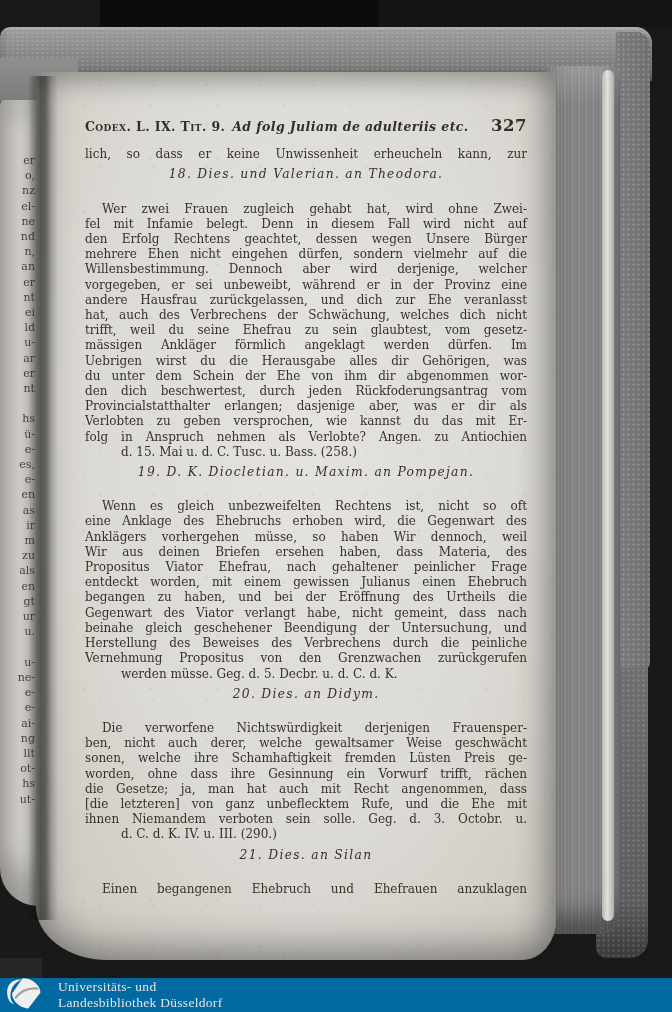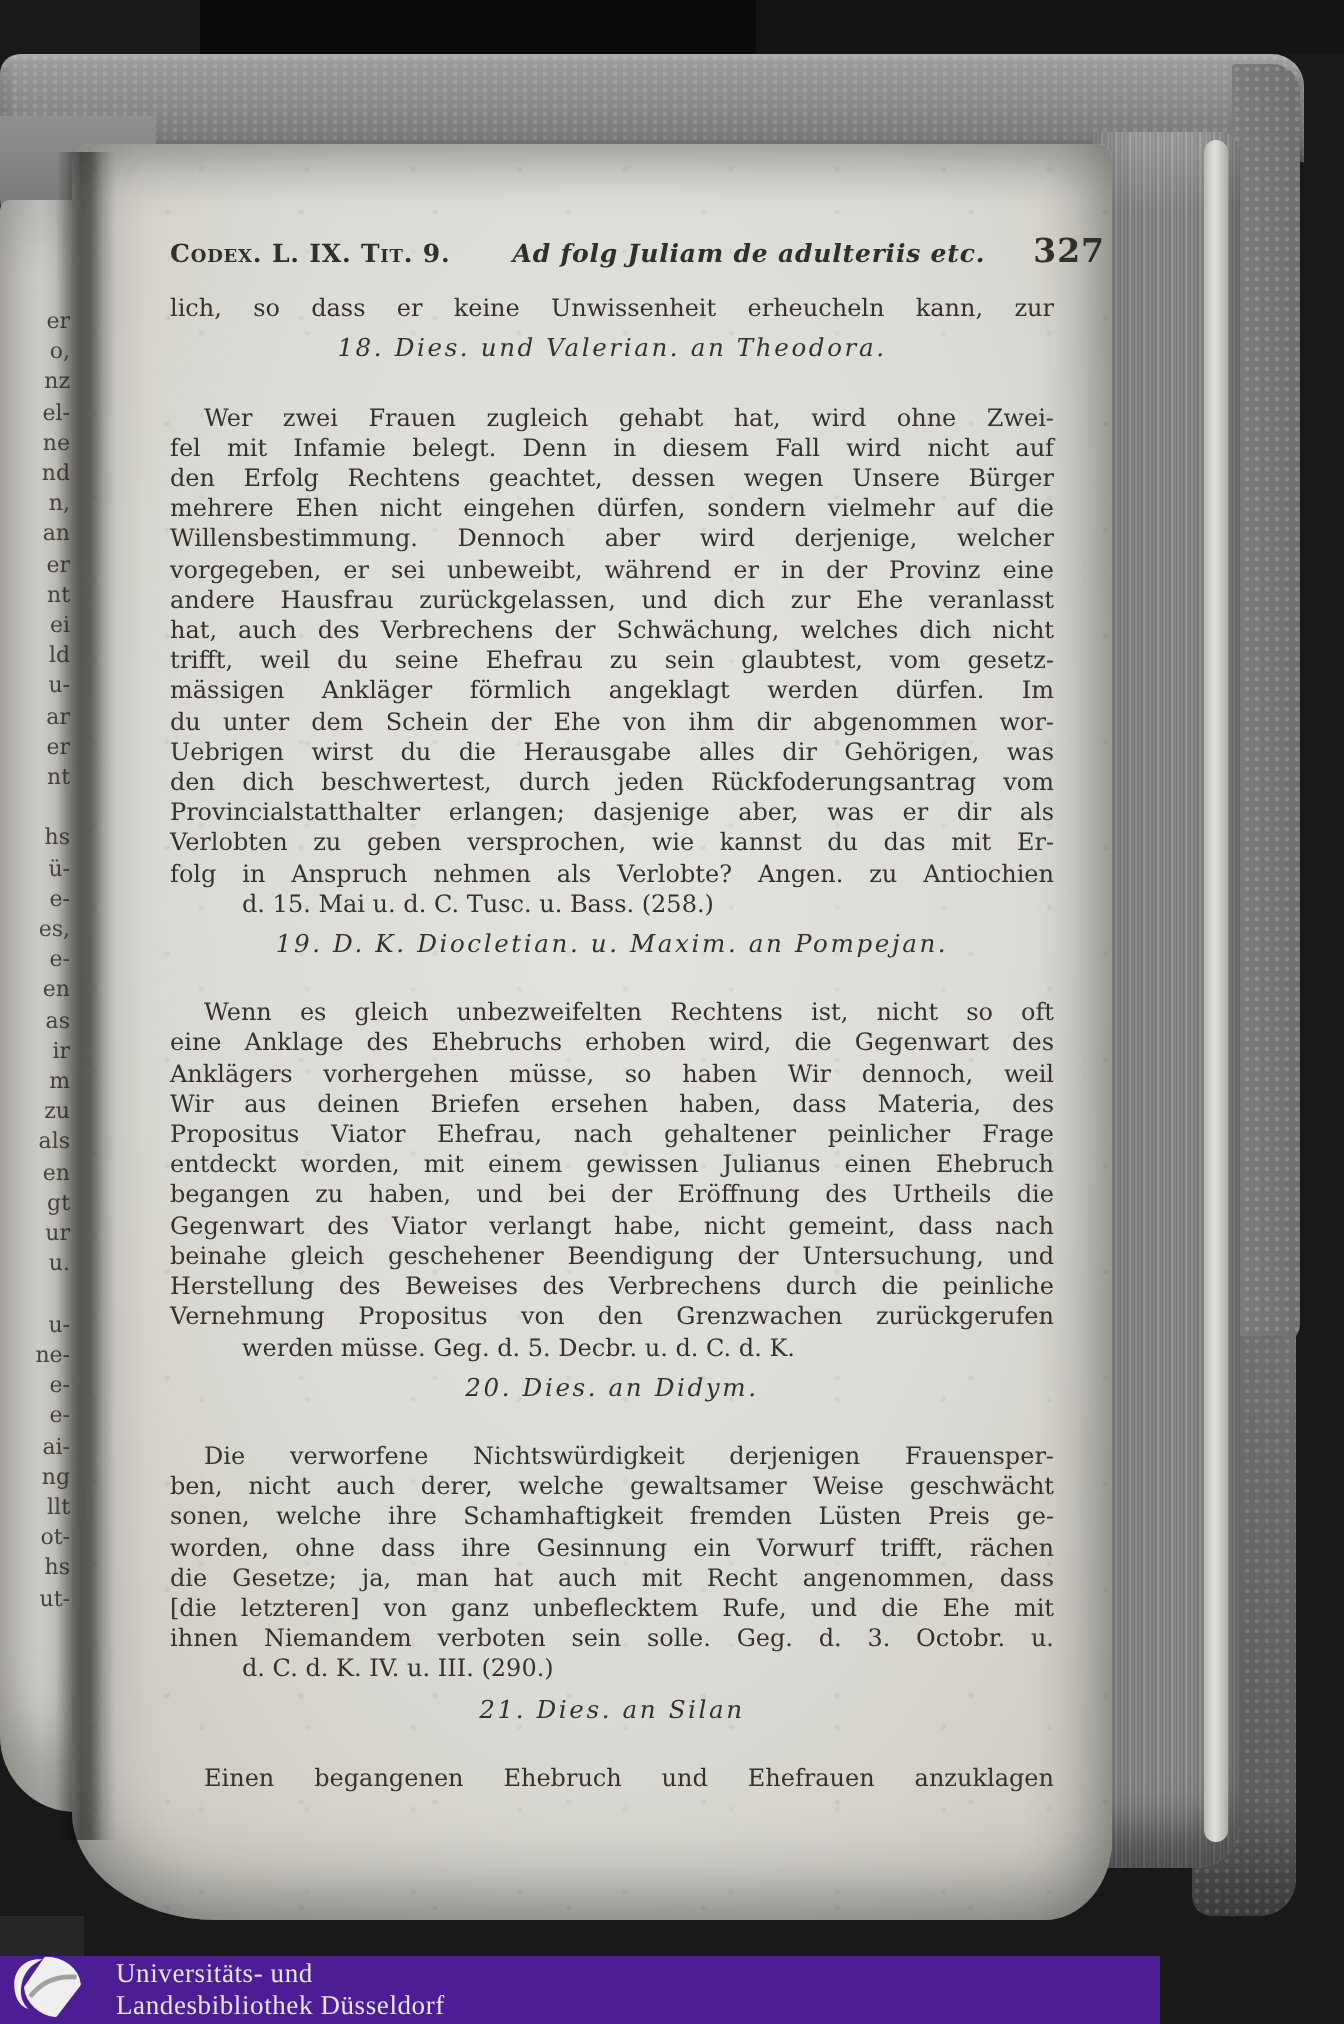--- a/index.html
+++ b/index.html
@@ -96,41 +96,41 @@
       inset 0 16px 22px rgba(0,0,0,.12),
       inset 18px 0 30px rgba(0,0,0,.10);
   }
 
   .textblock {
     position:absolute; left:49px; top:46px; width:442px;
     color:#36322b; font-size:12px; line-height:15.2px;
   }
   .running-head {
     display:flex; align-items:baseline; font-size:12.5px; font-weight:bold;
-    margin-bottom:13px; letter-spacing:.4px; color:#322f29; white-space:nowrap;gap:24px;
+    margin-bottom:13px; letter-spacing:.4px; color:#322f29; white-space:nowrap;
   }
   .rh-codex { font-variant:small-caps; }
   .rh-title { font-style:italic; margin-left:7px; }
   .rh-page { margin-left:auto; font-size:16.5px; letter-spacing:.5px; }
 
   .line { text-align:justify; text-align-last:justify; }
   .line.flush { text-align-last:left;margin-left:36px; }
   .line.first { text-indent:17px;margin-top:19px; }
   .sec-heading {
     text-align:center; font-style:italic; font-size:12.3px;
     letter-spacing:1.3px; margin:5px 0 3px; white-space:nowrap;
   }
 
   
   .cover-bottom { position:absolute; left:0; top:958px; width:42px; height:20px; background:#262626; }
 
   
   .watermark {
-    position:absolute; left:0; bottom:0; width:580px; height:34px; z-index:10;
-    background:#4c1d95; display:flex; align-items:center;
+    position:absolute; left:0; bottom:0; width:672px; height:34px; z-index:10;
+    background:#0369a1; display:flex; align-items:center;
   }
   .wm-logo { margin-left:3px; flex:0 0 auto; }
   .wm-text {
     margin-left:13px; font-family:"Liberation Serif", serif;
     font-size:13.5px; line-height:16px; color:#e6e6e6; letter-spacing:.3px;
   }
 </style>
 </head>
 <body>
 
@@ -204,22 +204,22 @@
           <div class="line first">Wer zwei Frauen zugleich gehabt hat, wird ohne Zwei-</div>
           <div class="line">fel mit Infamie belegt. Denn in diesem Fall wird nicht auf</div>
           <div class="line">den Erfolg Rechtens geachtet, dessen wegen Unsere Bürger</div>
           <div class="line">mehrere Ehen nicht eingehen dürfen, sondern vielmehr auf die</div>
           <div class="line">Willensbestimmung. Dennoch aber wird derjenige, welcher</div>
           <div class="line">vorgegeben, er sei unbeweibt, während er in der Provinz eine</div>
           <div class="line">andere Hausfrau zurückgelassen, und dich zur Ehe veranlasst</div>
           <div class="line">hat, auch des Verbrechens der Schwächung, welches dich nicht</div>
           <div class="line">trifft, weil du seine Ehefrau zu sein glaubtest, vom gesetz-</div>
           <div class="line">mässigen Ankläger förmlich angeklagt werden dürfen. Im</div>
+          <div class="line">Uebrigen wirst du die Herausgabe alles dir Gehörigen, was</div>
           <div class="line">du unter dem Schein der Ehe von ihm dir abgenommen wor-</div>
-          <div class="line">Uebrigen wirst du die Herausgabe alles dir Gehörigen, was</div>
           <div class="line">den dich beschwertest, durch jeden Rückfoderungsantrag vom</div>
           <div class="line">Provincialstatthalter erlangen; dasjenige aber, was er dir als</div>
           <div class="line">Verlobten zu geben versprochen, wie kannst du das mit Er-</div>
           <div class="line">folg in Anspruch nehmen als Verlobte? Angen. zu Antiochien</div>
           <div class="line flush">d. 15. Mai u. d. C. Tusc. u. Bass. (258.)</div>
           <div class="sec-heading">19. D. K. Diocletian. u. Maxim. an Pompejan.</div>
           <div class="line first">Wenn es gleich unbezweifelten Rechtens ist, nicht so oft</div>
           <div class="line">eine Anklage des Ehebruchs erhoben wird, die Gegenwart des</div>
           <div class="line">Anklägers vorhergehen müsse, so haben Wir dennoch, weil</div>
           <div class="line">Wir aus deinen Briefen ersehen haben, dass Materia, des</div>

